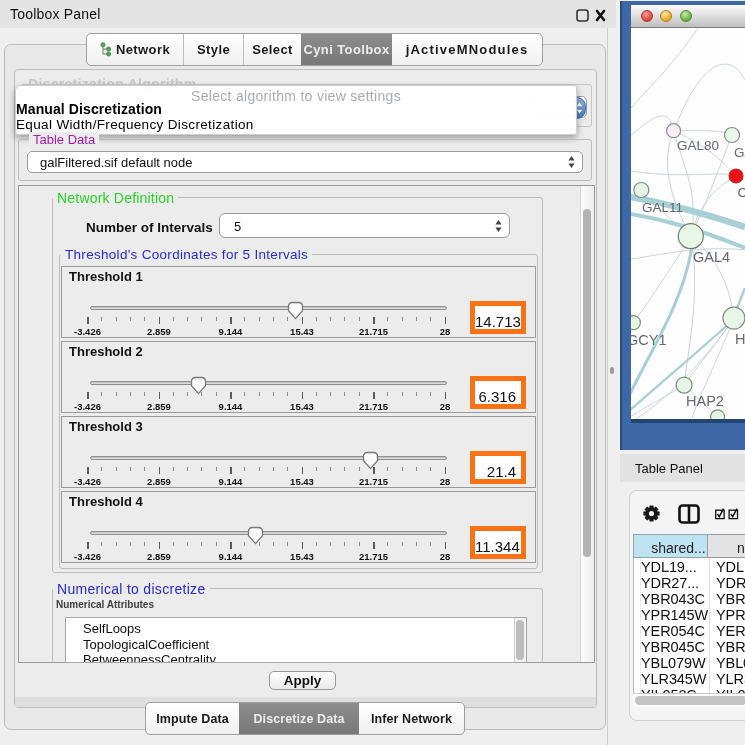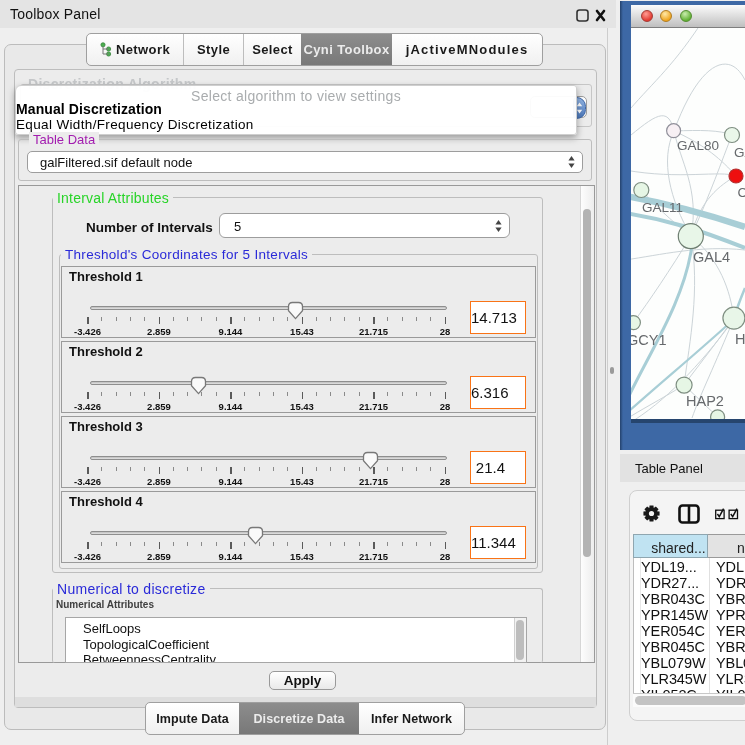--- a/index.html
+++ b/index.html
@@ -38,21 +38,21 @@
 #vsb{left:580px;top:186px;width:14px;height:476px;background:linear-gradient(90deg,#fdfdfd,#ededed);border-left:1px solid #d6d6d6;box-sizing:border-box;}
 #vsbthumb{left:583px;top:209px;width:8px;height:348px;background:#b3b3b3;border-radius:4px;}
 
 .titem{position:absolute;left:61px;width:475px;height:72px;border:1px solid #9a9a9a;box-sizing:border-box;}
 .titem .tl{position:absolute;left:7px;top:2px;font-size:13px;font-weight:bold;color:#111;}
 .titem .track{position:absolute;left:28px;top:39px;width:357px;height:4px;background:linear-gradient(#bdbdbd,#e3e3e3);border:1px solid #8e8e8e;border-radius:2px;box-sizing:border-box;}
 .titem .minor{position:absolute;left:25px;top:50px;width:359px;height:4px;background:repeating-linear-gradient(to right,#8a8a8a 0 1px,transparent 1px 14.3px);}
 .titem .maj{position:absolute;top:50px;width:1.5px;height:7px;background:#5a5a5a;}
 .titem .tlab{position:absolute;top:59px;width:60px;text-align:center;font-size:9.5px;font-weight:bold;color:#111;}
 .titem .thumb{position:absolute;top:34px;}
-.titem .val{position:absolute;left:408px;top:34px;width:56px;height:33px;background:#fff;border:1px solid #f97316;box-sizing:border-box;font-size:15px;color:#111;text-align:right;line-height:31px;padding-right:20px;}
+.titem .val{position:absolute;left:408px;top:34px;width:56px;height:33px;background:#fff;border:5px solid #f97316;box-sizing:border-box;font-size:15px;color:#111;text-align:right;line-height:31px;padding-right:5px;}
 
 #attrlist{left:65px;top:617px;width:462px;height:46px;background:#fff;border:1px solid #a6a6a6;box-sizing:border-box;font-size:13px;color:#111;overflow:hidden;}
 #attrlist div{padding-left:17px;height:15.5px;line-height:15.5px;}
 #listsb{left:514px;top:618px;width:12px;height:44px;background:#f2f2f2;border-left:1px solid #d0d0d0;box-sizing:border-box;}
 #listsbthumb{left:516px;top:620px;width:8px;height:40px;background:#bdbdbd;border-radius:4px;}
 
 #apply{left:269px;top:671px;width:67px;height:19px;border:1px solid #999;border-radius:5px;background:linear-gradient(#ffffff,#e9e9e9);box-sizing:border-box;text-align:center;font-size:13.5px;font-weight:bold;color:#111;line-height:17px;}
 
 #divider{left:607px;top:28px;width:1px;height:717px;background:#cdcdcd;}
 #netwin{left:620px;top:1px;width:125px;height:449px;background:#3d68a5;}
@@ -130,21 +130,21 @@
         <path d="M3.5 0 L6.6 4.4 H0.4 Z" fill="#444"></path>
         <path d="M3.5 12 L6.6 7.6 H0.4 Z" fill="#444"></path>
       </svg>
   </div>
 
   <div class="abs" id="scrollpane"></div>
   <div class="abs" id="vsb"></div>
   <div class="abs" id="vsbthumb"></div>
 
   <div class="gbox" style="left:52px;top:197px;width:491px;height:376px"></div>
-  <div class="grouplab" style="left:53px;top:190px;color:#28d428;font-size:14px;letter-spacing:0.2px">Interval Attributes</div>
+  <div class="grouplab" style="left:53px;top:190px;color:#28d428;font-size:14px;letter-spacing:0.2px">Network Definition</div>
   <div class="abs" style="left:86px;top:220px;font-size:13.5px;font-weight:bold;color:#111">Number of Intervals</div>
   <div class="combo" style="left:219px;top:213px;width:291px;height:25px;border-radius:6px">
     <span class="txt" style="left:14px">5</span>
     <svg class="arr" viewBox="0 0 7 12">
         <path d="M3.5 0 L6.6 4.4 H0.4 Z" fill="#444"></path>
         <path d="M3.5 12 L6.6 7.6 H0.4 Z" fill="#444"></path>
       </svg>
   </div>
 
   <div class="gbox" style="left:59px;top:254px;width:479px;height:315px"></div>

